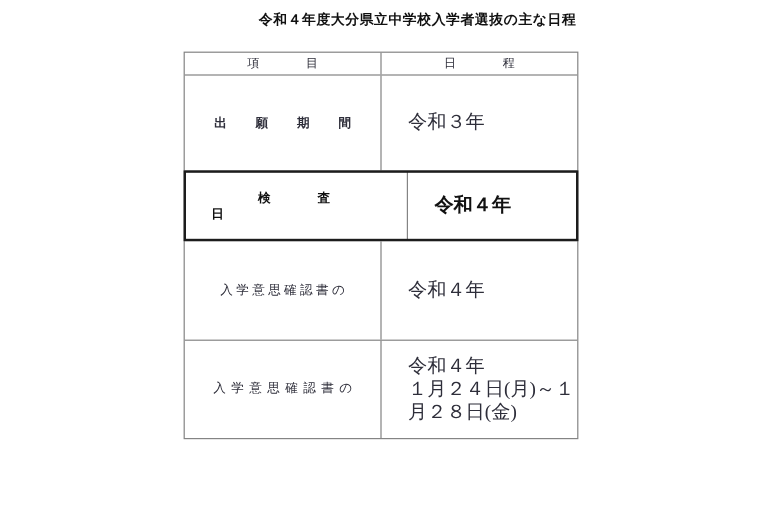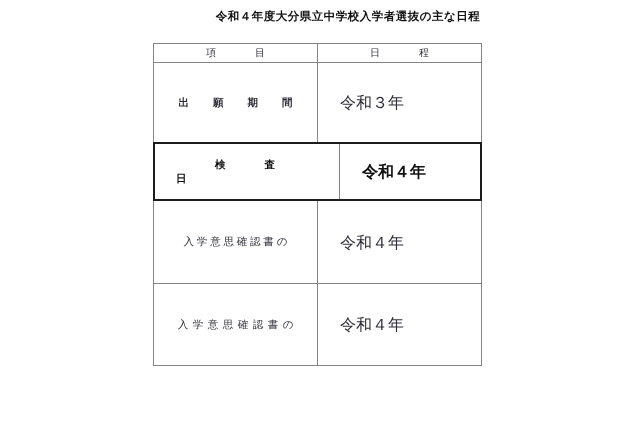--- a/index.html
+++ b/index.html
@@ -90,16 +90,17 @@
       <span>令和４年</span>
     </div>
   </div>
 
   <div class="t-row r4">
     <div class="cell-item two-line">
       <span class="ls-m">入学意思確認書の</span>
     </div>
     <div class="cell-date">
       <span>令和４年</span>
+      <span>１月２４日(月)～１月２８日(金)</span>
     </div>
   </div>
 
 </div>
 
 </body></html>

